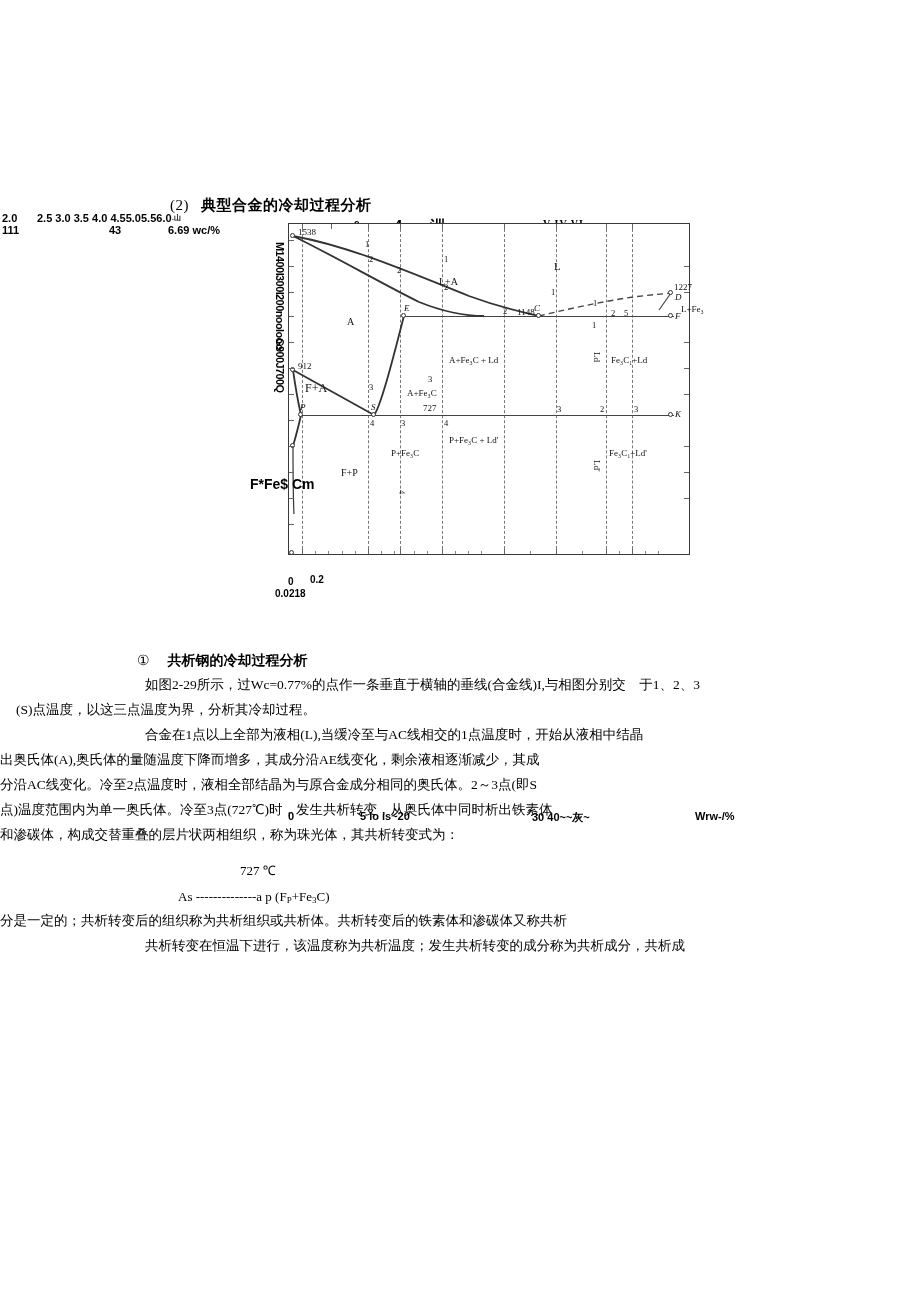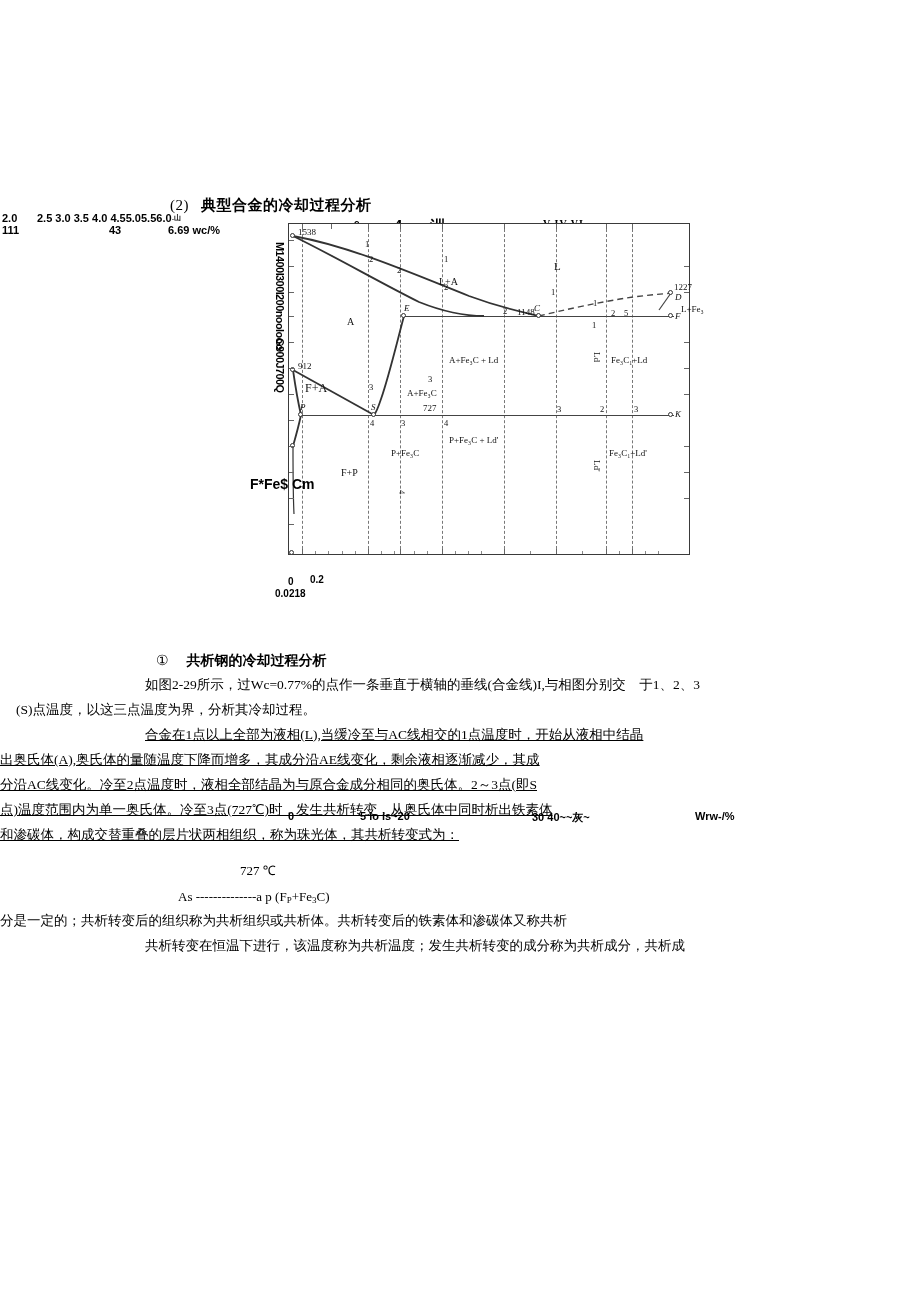--- a/index.html
+++ b/index.html
@@ -71,27 +71,27 @@
   #ax-5{left:105px;top:0px;}
   #ax-30{left:235px;top:0px;margin-left:42px;}
   #ax-w{left:440px;top:0px;}
   #axline{position:absolute;left:0px;top:592px;width:480px;height:16px;}
 
   #fe3cm{position:absolute;left:-5px;top:258px;font-family:"Liberation Sans",sans-serif;font-weight:bold;font-size:14px;}
 
   
   .para{position:absolute;font-family:"Liberation Serif",serif;font-size:13.5px;line-height:25px;color:#000;}
   .bold-hei{font-family:"Liberation Sans",sans-serif;font-weight:bold;}
-  #p-item1{left:137px;top:648px;font-size:14px;margin-left:19px;}
+  #p-item1{left:137px;top:648px;font-size:14px;}
   #p-item1 .marker{margin-right:18px;}
   #p1{left:0px;top:672px;width:900px;}
   #p1 .ln{display:block;}
   #p1 .ln1{padding-left:145px;}
   #p1 .ln2{padding-left:16px;}
-  #p2{left:0px;top:722px;width:900px;text-decoration:underline;}
+  #p2{left:0px;top:722px;width:900px;}
   #p2 .ln{display:block;}
   #p2 .i1{padding-left:145px;}
   #p2 .i0{padding-left:0px;}
   #eq-temp{left:240px;top:858px;font-size:13px;}
   #eq-line{left:178px;top:884px;font-size:13px;}
   #p3{left:0px;top:908px;width:900px;}
   #p3 .ln{display:block;}
   #p3 .i1{padding-left:145px;}
   #p3 .i0{padding-left:0px;}
   sub{font-size:9px;vertical-align:-2px;}

